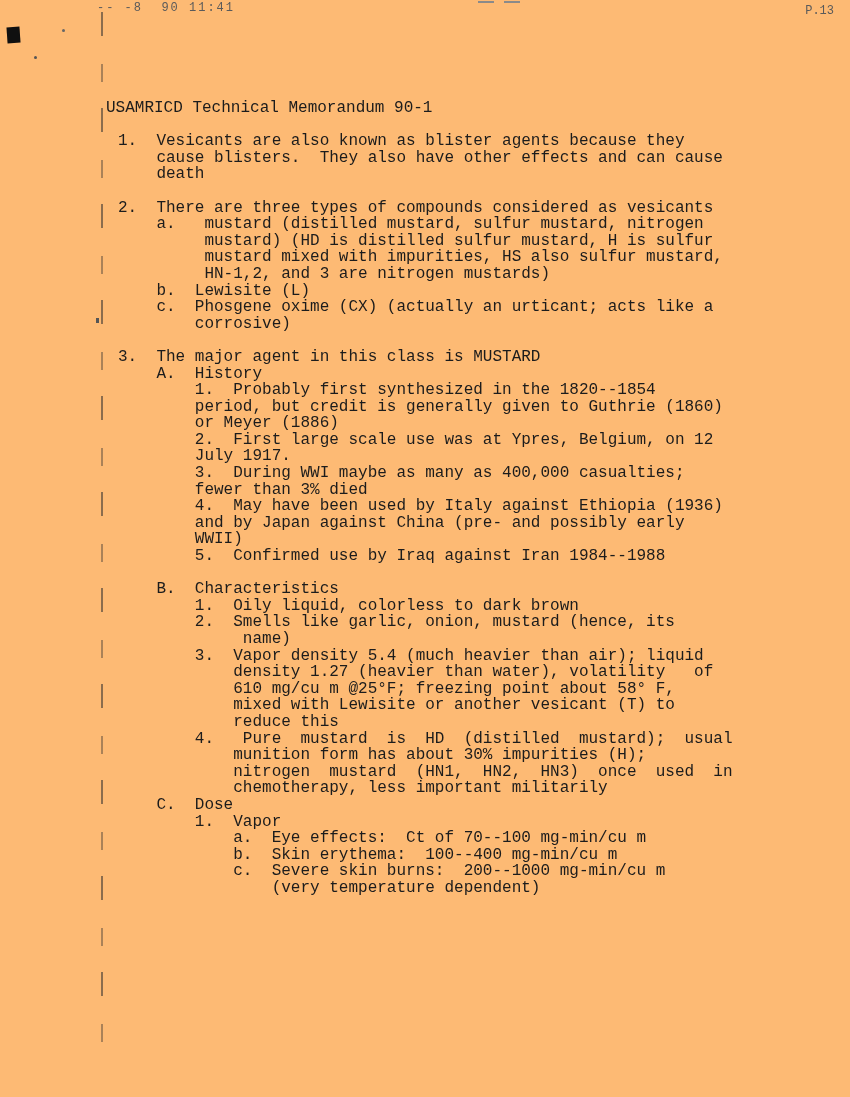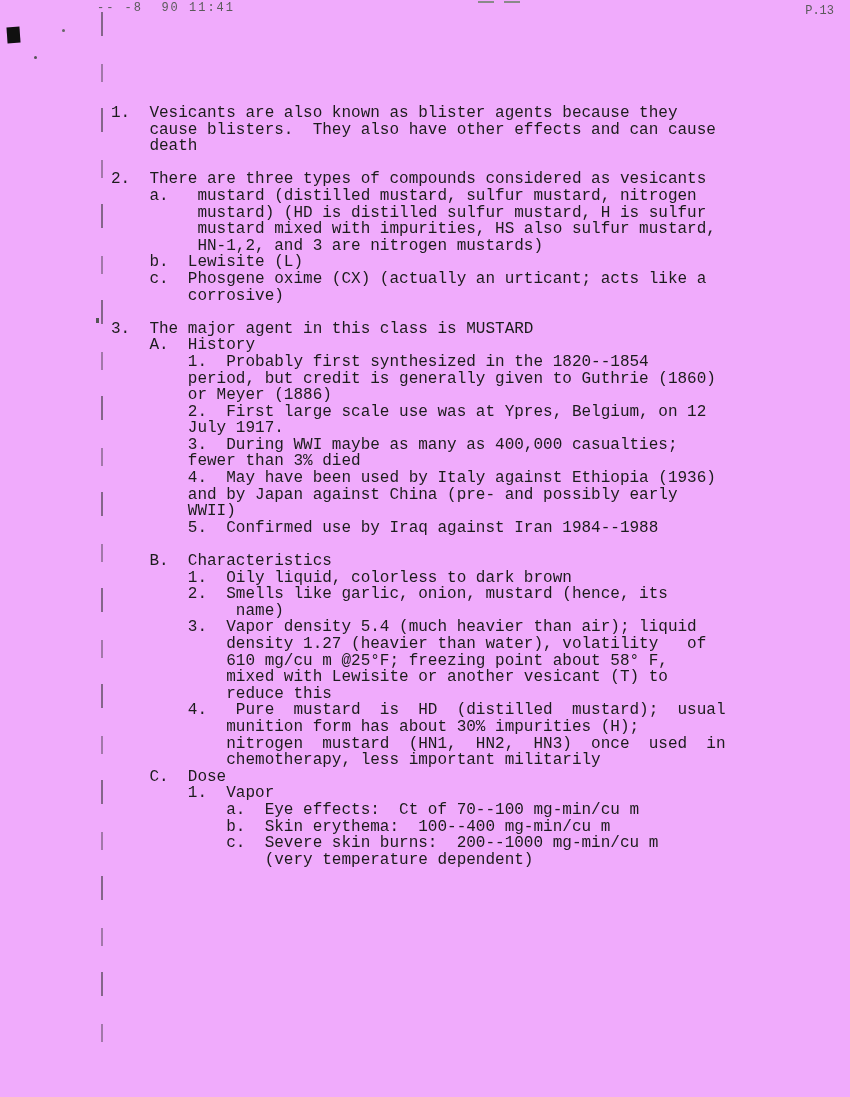--- a/index.html
+++ b/index.html
@@ -1,20 +1,20 @@
 <!DOCTYPE html>
 <html><head>
 <meta charset="utf-8">
 <style>
   html, body { margin: 0; padding: 0; background: #e9e9e7; }
   .page {
     position: relative;
     width: 850px;
     height: 1097px;
-    background: #f0abfc;
+    background: #fdba74;
     overflow: hidden;
     font-family: "Liberation Mono", "DejaVu Sans Mono", monospace;
     color: #1c1c1c;
   }
   
   .fax-stamp-left {
     position: absolute; top: 1px; left: 97px;
     font-size: 12px; color: #5a5a5a; letter-spacing: 2px;
     white-space: pre;
   }
@@ -45,21 +45,21 @@
       transparent 70px 96px
     );
   }
   
   .content {
     position: absolute; left: 106px; top: 100px; width: 690px;
     font-size: 16px; line-height: 16.6px;
   }
   .memo-header { margin: 0 0 16.6px 0; white-space: pre; }
   .doc-title   { margin: 0 0 33.2px 0; white-space: pre; }
-  pre.body     { margin: 5px; font: inherit; line-height: inherit; }
+  pre.body     { margin: 12px; font: inherit; line-height: inherit; }
   .page-number {
     margin-top: 30px; width: 640px; text-align: center;
   }
 </style>
 </head>
 <body>
 
 <div class="page">
 
   <div class="fax-stamp-left">-- -8  90 11:41</div>
@@ -67,20 +67,21 @@
   <div class="fax-stamp-right">P.13</div>
 
   <div class="top-dashes"></div>
   <div class="corner-mark"></div>
   <div class="speck-1"></div>
   <div class="speck-2"></div>
   <div class="speck-3"></div>
   <div class="crease"></div>
 
   <div class="content">
+    <div class="memo-header">USAMRICD Technical Memorandum 90-1</div>
 
 
     <pre class="body">1.  Vesicants are also known as blister agents because they
     cause blisters.  They also have other effects and can cause
     death
 
 2.  There are three types of compounds considered as vesicants
     a.   mustard (distilled mustard, sulfur mustard, nitrogen
          mustard) (HD is distilled sulfur mustard, H is sulfur
          mustard mixed with impurities, HS also sulfur mustard,

